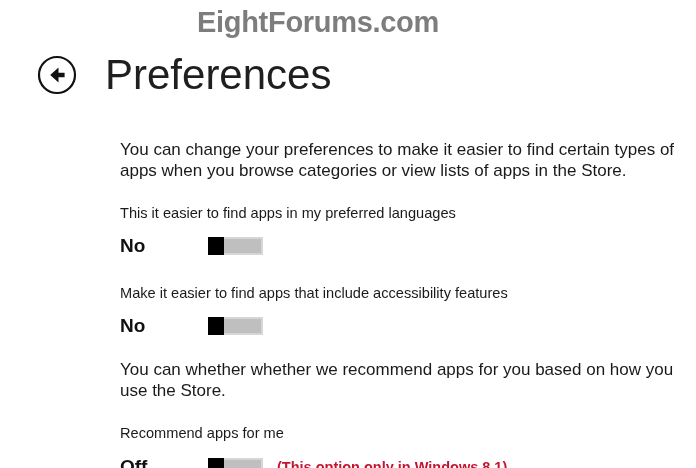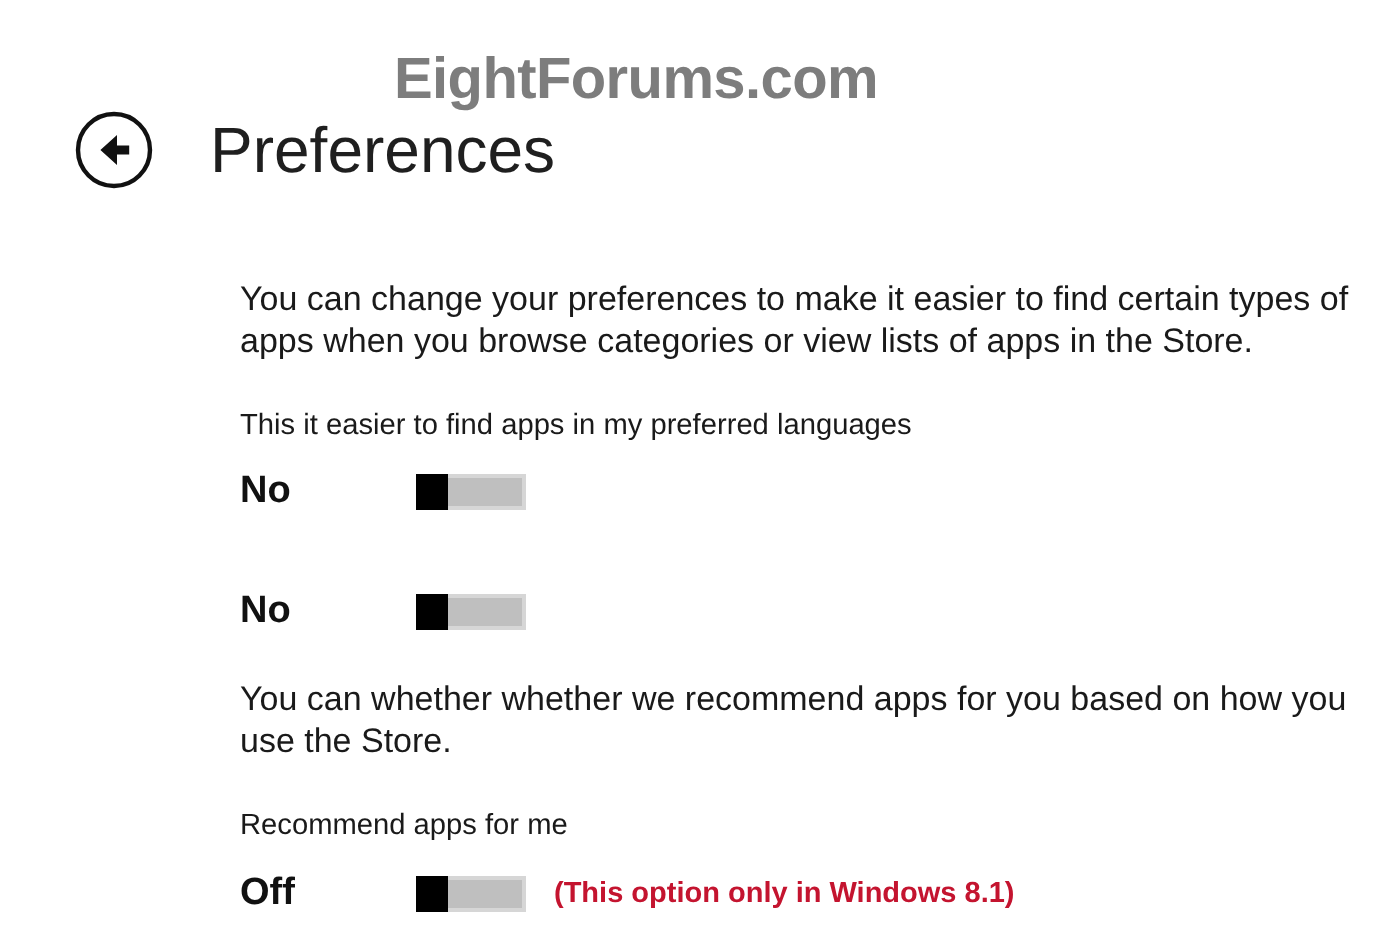--- a/index.html
+++ b/index.html
@@ -14,21 +14,21 @@
     background: #ffffff;
     font-family: "Liberation Sans", sans-serif;
     color: #1a1a1a;
     overflow: hidden;
     position: relative;
   }
 
   
   .watermark {
     position: absolute;
-    top: 24px;
+    top: 6px;
     left: 0;
     width: 636px;
     text-align: center;
     font-family: "Liberation Sans", sans-serif;
     font-size: 29px;
     font-weight: bold;
     color: #7d7d7d;
     letter-spacing: -0.3px;
     user-select: none;
   }
@@ -50,21 +50,21 @@
     justify-content: center;
     cursor: pointer;
     background: transparent;
     border: none;
     padding: 0;
   }
   .back-button svg { display: block; }
   .page-title {
     margin-left: 25px;
     font-family: "Liberation Sans", sans-serif;
-    font-size: 32px;
+    font-size: 42px;
     font-weight: 300;
     line-height: 1;
     color: #1f1f1f;
     letter-spacing: 0px;
     white-space: nowrap;
   }
 
   
   .content {
     position: absolute;
@@ -169,20 +169,21 @@
   <div class="toggle-row">
     <span class="toggle-state">No</span>
     <span class="toggle">
       <span class="track"></span>
       <span class="thumb"></span>
     </span>
   </div>
 
   <div class="gap-c"></div>
 
+  <div class="setting-label">Make it easier to find apps that include accessibility features</div>
 
   <div class="gap-d"></div>
 
   <div class="toggle-row">
     <span class="toggle-state">No</span>
     <span class="toggle">
       <span class="track"></span>
       <span class="thumb"></span>
     </span>
   </div>

